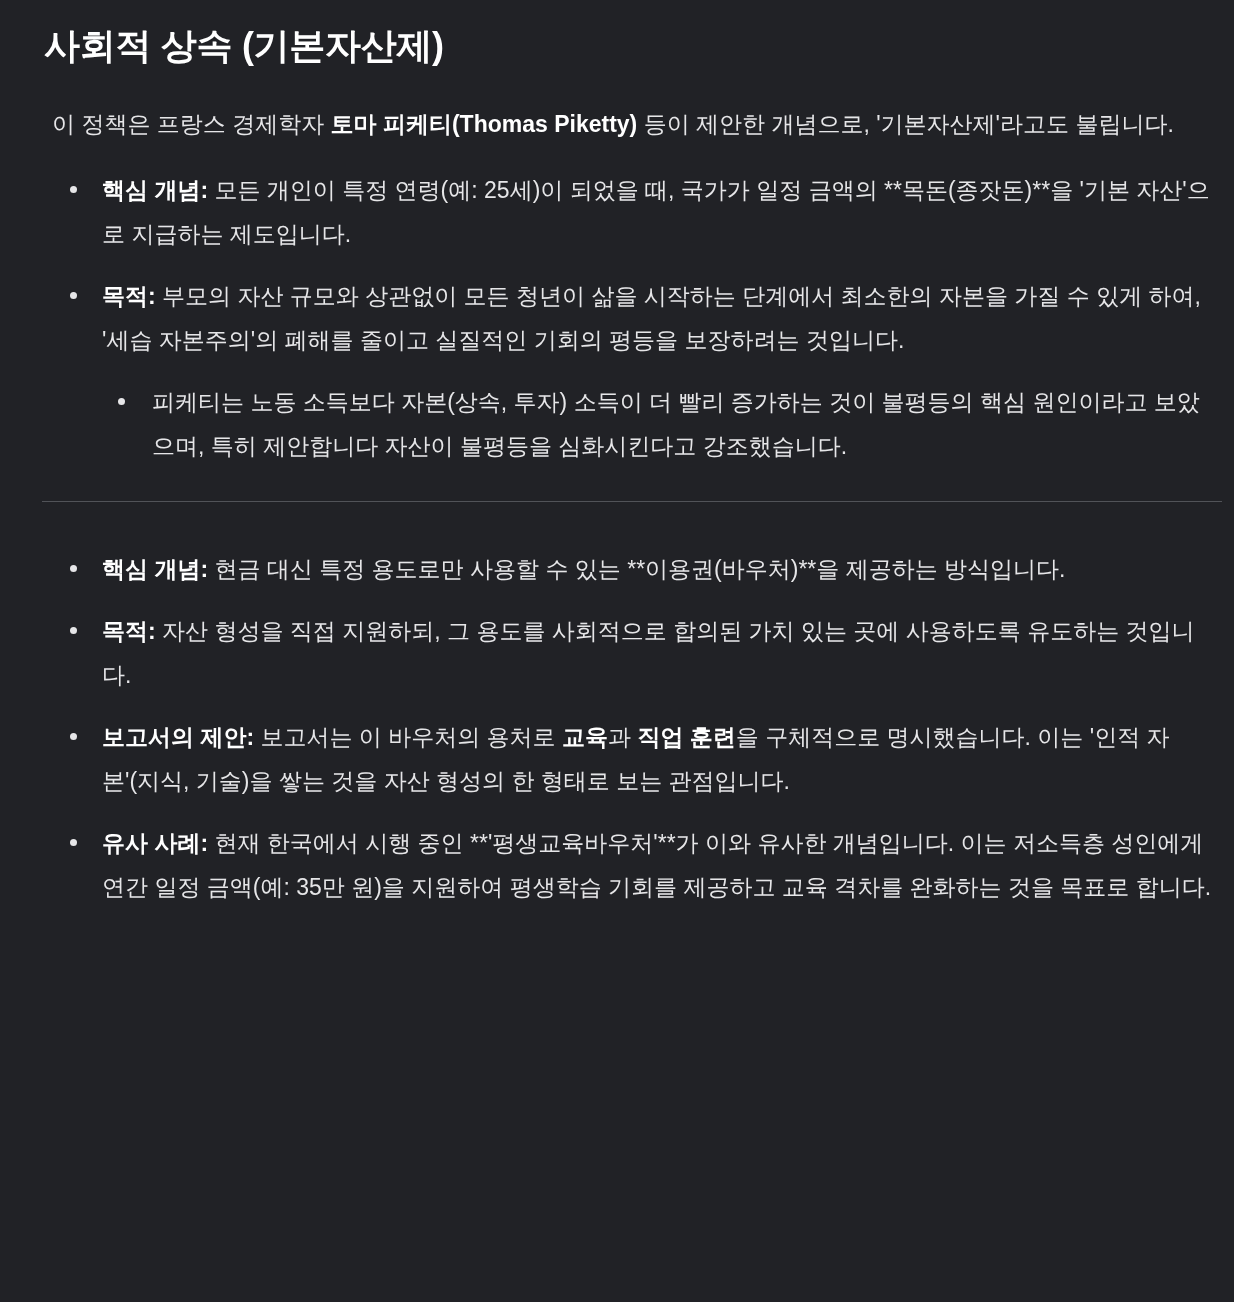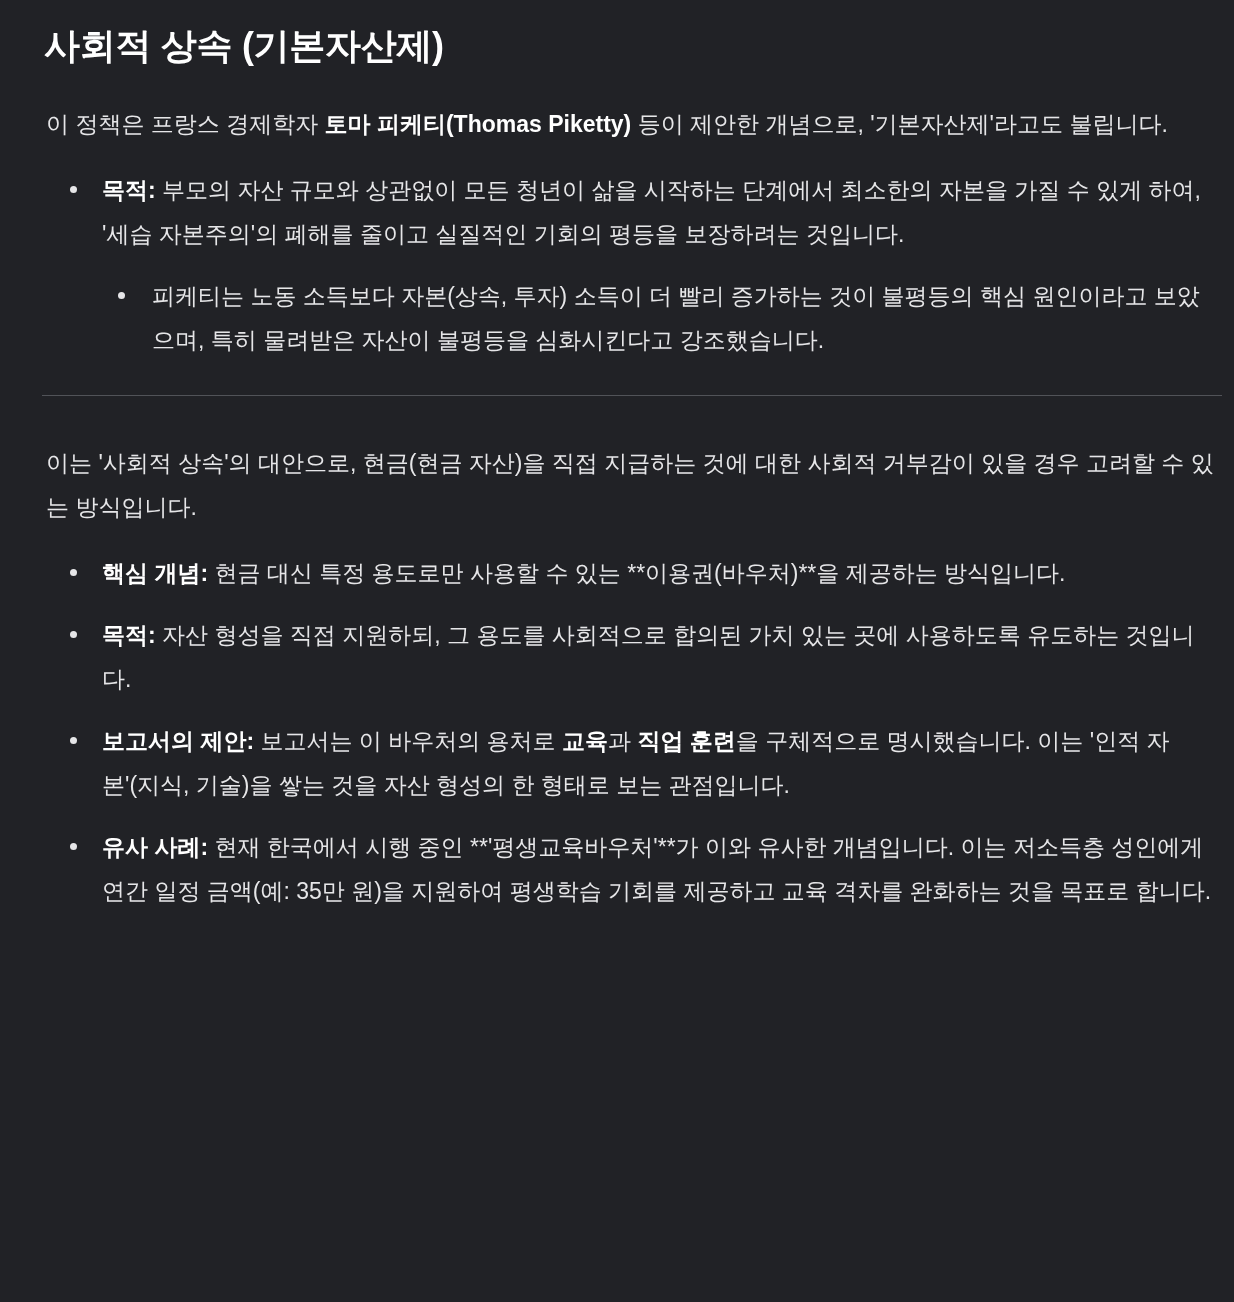--- a/index.html
+++ b/index.html
@@ -28,21 +28,21 @@
     overflow-wrap: break-word;
   }
   h1.section-heading {
     font-size: 36px;
     line-height: 36px;
     font-weight: 700;
     color: var(--bold);
     margin: 0 0 38px 0;
     letter-spacing: -0.3px;
   }
-  p.para { margin: 2px; }
+  p.para { margin: 8px; }
   strong { font-weight: 700; color: var(--bold); }
   ul.bullet-list {
     list-style: none;
     margin: 22px 0 0 0;
     padding: 0;
   }
   ul.bullet-list > li {
     position: relative;
     padding-left: 58px;
   }
@@ -87,33 +87,35 @@
 <body>
 
 <main class="doc">
 
   <h1 class="section-heading">사회적 상속 (기본자산제)</h1>
 
   <p class="para">이 정책은 프랑스 경제학자 <strong>토마 피케티(Thomas Piketty)</strong> 등이 제안한 개념으로, '기본자산제'라고도 불립니다.</p>
 
   <ul class="bullet-list">
     <li>
+      <span><strong>핵심 개념:</strong> 모든 개인이 특정 연령(예: 25세)이 되었을 때, 국가가 일정 금액의 **목돈(종잣돈)**을 '기본 자산'으로 지급하는 제도입니다.</span>
+    </li>
+    <li>
       <span><strong>목적:</strong> 부모의 자산 규모와 상관없이 모든 청년이 삶을 시작하는 단계에서 최소한의 자본을 가질 수 있게 하여, '세습 자본주의'의 폐해를 줄이고 실질적인 기회의 평등을 보장하려는 것입니다.</span>
       <ul class="nested">
         <li>
-          <span>피케티는 노동 소득보다 자본(상속, 투자) 소득이 더 빨리 증가하는 것이 불평등의 핵심 원인이라고 보았으며, 특히 물려받은 자산이 불평등을 심화시킨다고 강조했습니다.</span>
+          <span>피케티는 노동 소득보다 자본(상속, 투자) 소득이 더 빨리 증가하는 것이 불평등의 핵심 원인이라고 보았으며, 특히 제안합니다 자산이 불평등을 심화시킨다고 강조했습니다.</span>
         </li>
       </ul>
     </li>
   </ul>
 
   <hr class="section-divider">
 
 
-  <p class="para">이는 '사회적 상속'의 대안으로, 현금(현금 자산)을 직접 지급하는 것에 대한 사회적 거부감이 있을 경우 고려할 수 있는 방식입니다.</p>
 
   <ul class="bullet-list">
     <li>
       <span><strong>핵심 개념:</strong> 현금 대신 특정 용도로만 사용할 수 있는 **이용권(바우처)**을 제공하는 방식입니다.</span>
     </li>
     <li>
       <span><strong>목적:</strong> 자산 형성을 직접 지원하되, 그 용도를 사회적으로 합의된 가치 있는 곳에 사용하도록 유도하는 것입니다.</span>
     </li>
     <li>
       <span><strong>보고서의 제안:</strong> 보고서는 이 바우처의 용처로 <strong>교육</strong>과 <strong>직업 훈련</strong>을 구체적으로 명시했습니다. 이는 '인적 자본'(지식, 기술)을 쌓는 것을 자산 형성의 한 형태로 보는 관점입니다.</span>

